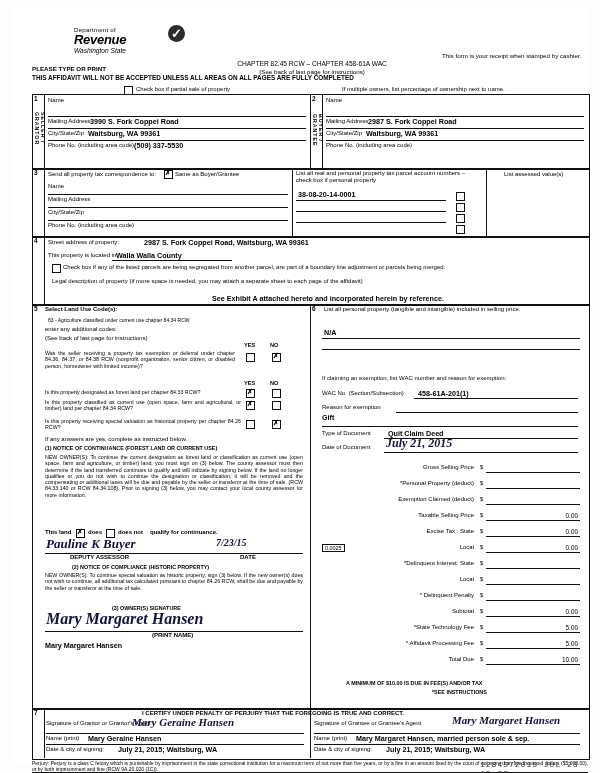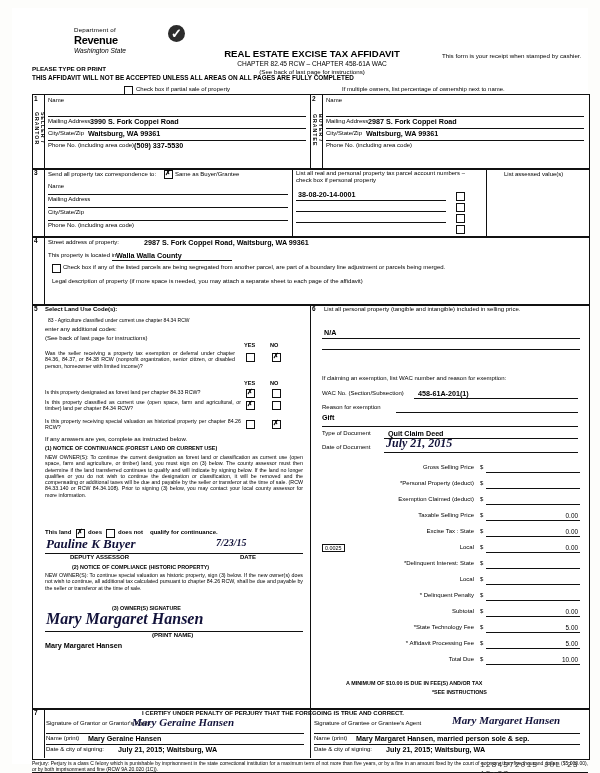--- a/index.html
+++ b/index.html
@@ -2,21 +2,21 @@
 <html><head>
 <meta charset="utf-8">
 <style>
   html,body{margin:0;padding:0;background:#ffffff;}
   body{width:600px;height:773px;position:relative;font-family:"Liberation Sans",sans-serif;color:#000;}
   .page{position:absolute;left:0;top:0;width:600px;height:773px;background:#fdfdfb;overflow:hidden;}
   .sheet{position:absolute;left:12px;top:8px;width:576px;height:756px;background:#ffffff;}
   
   .hdr{position:absolute;left:62px;top:18px;width:470px;}
   .dept{font-size:6.2px;letter-spacing:.2px;}
-  .rev{font-size:11px;font-weight:bold;letter-spacing:-.3px;line-height:14px;}
+  .rev{font-size:13px;font-weight:bold;letter-spacing:-.3px;line-height:14px;font-style:italic;}
   .wash{font-size:6.6px;font-style:italic;}
   .logo{position:absolute;left:156px;top:17px;width:17px;height:17px;border-radius:50%;background:#2c2c2c;color:#fff;font-size:13px;text-align:center;line-height:17px;font-weight:bold;}
   .title{position:absolute;left:150px;top:40px;width:300px;text-align:center;font-size:9.6px;font-weight:bold;}
   .sub1{position:absolute;left:150px;top:52px;width:300px;text-align:center;font-size:6.6px;}
   .sub2{position:absolute;left:150px;top:60px;width:300px;text-align:center;font-size:6.2px;}
   .note{position:absolute;left:430px;top:44px;width:150px;font-size:6.2px;text-align:left;line-height:8px;}
   .printline{position:absolute;left:20px;top:57px;font-size:6.2px;font-weight:bold;}
   .warn{position:absolute;left:20px;top:66px;width:420px;font-size:6.4px;font-weight:bold;}
   
   .frame{position:absolute;border:1px solid #111;}
@@ -41,21 +41,20 @@
 <div class="page">
   <div class="sheet">
 
     <div class="hdr">
       <div class="dept">Department of</div>
       <div class="rev">Revenue</div>
       <div class="wash">Washington State</div>
     </div>
     <div class="logo">✓</div>
 
-    <div class="title">REAL ESTATE EXCISE TAX AFFIDAVIT</div>
     <div class="sub1">CHAPTER 82.45 RCW – CHAPTER 458-61A WAC</div>
     <div class="sub2">(See back of last page for instructions)</div>
     <div class="note">This form is your receipt when stamped by cashier.</div>
     <div class="printline">PLEASE TYPE OR PRINT</div>
     <div class="warn">THIS AFFIDAVIT WILL NOT BE ACCEPTED UNLESS ALL AREAS ON ALL PAGES ARE FULLY COMPLETED</div>
 
     <div class="cb" style="left:112px;top:78px;"></div>
     <div class="lbl" style="left:124px;top:78px;">Check box if partial sale of property</div>
     <div class="lbl" style="left:330px;top:78px;">If multiple owners, list percentage of ownership next to name.</div>
 
@@ -123,20 +122,21 @@
     <div class="l" style="left:32px;top:228px;height:68px;"></div>
     <div class="num" style="left:22px;top:229px;">4</div>
     <div class="lbl" style="left:36px;top:231px;">Street address of property:</div>
     <div class="val" style="left:132px;top:230px;">2987 S. Fork Coppei Road, Waitsburg, WA 99361</div>
     <div class="lbl" style="left:36px;top:244px;">This property is located in</div>
     <div class="val" style="left:104px;top:243px;">Walla Walla County</div>
     <div class="t" style="left:100px;top:252px;width:120px;"></div>
     <div class="cb" style="left:40px;top:256px;"></div>
     <div class="lbl" style="left:51px;top:256px;width:500px;">Check box if any of the listed parcels are being segregated from another parcel, are part of a boundary line adjustment or parcels being merged.</div>
     <div class="lbl" style="left:40px;top:270px;width:520px;">Legal description of property (if more space is needed, you may attach a separate sheet to each page of the affidavit)</div>
+    <div class="val" style="left:200px;top:286px;">See Exhibit A attached hereto and incorporated herein by reference.</div>
 
     <div class="frame" style="left:20px;top:296px;width:556px;height:404px;"></div>
     <div class="l" style="left:298px;top:296px;height:404px;"></div>
     <div class="num" style="left:22px;top:297px;">5</div>
     <div class="num" style="left:300px;top:297px;">6</div>
 
     <div class="lblb" style="left:33px;top:298px;">Select Land Use Code(s):</div>
     <div class="lbl" style="left:36px;top:309px;width:250px;font-size:5px;">83 - Agriculture classified under current use chapter 84.34 RCW</div>
     <div class="lbl" style="left:33px;top:318px;">enter any additional codes:</div>
     <div class="lbl" style="left:33px;top:327px;">(See back of last page for instructions)</div>

